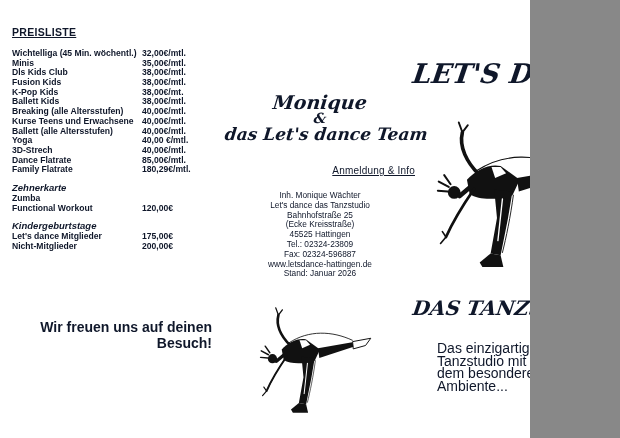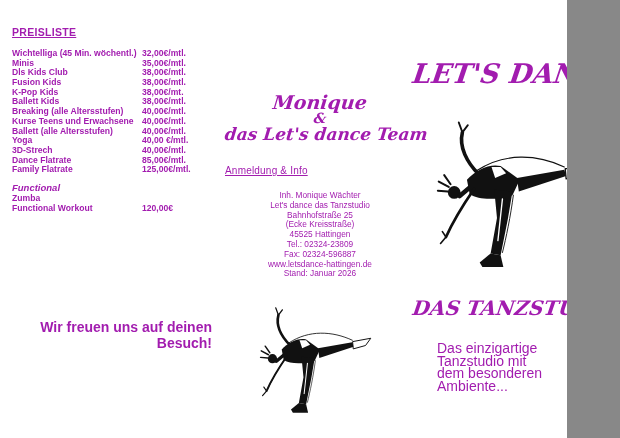--- a/index.html
+++ b/index.html
@@ -1,18 +1,18 @@
 <!DOCTYPE html>
 <html><head>
 <meta charset="utf-8">
 <style>
   html,body{margin:0;padding:0;background:#888;}
   #page{
     position:relative;width:530px;height:438px;background:#ffffff;
-    font-family:"Liberation Sans",sans-serif;color:#a21caf;overflow:hidden;padding-left:37px;
+    font-family:"Liberation Sans",sans-serif;color:#0f172a;overflow:hidden;
   }
   
   #left-panel{position:absolute;left:12px;top:26px;width:200px;}
   .pricelist-title{
     font-size:10.5px;font-weight:bold;text-decoration:underline;
     letter-spacing:.3px;margin:0 0 11px 0;
   }
   .price-row{position:relative;height:9.7px;line-height:9.7px;font-size:8.6px;font-weight:bold;white-space:nowrap;}
   .row-name{position:absolute;left:0;top:0;}
   .row-price{position:absolute;left:130px;top:0;}
@@ -29,21 +29,21 @@
   
   .script{
     font-family:"DejaVu Serif",serif;font-style:italic;font-weight:bold;
     transform:skewX(-6deg);
   }
   #script-block{position:absolute;left:225px;top:92px;width:190px;text-align:center;}
   #script-line1{font-size:19px;line-height:20px;}
   #script-line2{font-size:14px;line-height:12px;}
   #script-line3{font-size:17px;line-height:20px;white-space:nowrap;}
   #info-heading{
-    position:absolute;left:225px;top:165px;width:190px;text-align:left;
+    position:absolute;left:225px;top:165px;width:190px;text-align:right;
     font-size:10px;text-decoration:underline;letter-spacing:.2px;
   }
   #address-block{
     position:absolute;left:225px;top:191px;width:190px;text-align:center;
     font-size:8.3px;
   }
   #address-block div{height:9.8px;line-height:9.8px;white-space:nowrap;}
   
   #right-title{
     position:absolute;left:413px;top:58px;width:207px;text-align:center;
@@ -150,33 +150,44 @@
         <div class="price-row">
           <span class="row-name">3D-Strech</span>
           <span class="row-price">40,00€/mtl.</span>
         </div>
         <div class="price-row">
           <span class="row-name">Dance Flatrate</span>
           <span class="row-price">85,00€/mtl.</span>
         </div>
         <div class="price-row">
           <span class="row-name">Family Flatrate</span>
-          <span class="row-price">125,00€/mtl.</span>
+          <span class="row-price">180,29€/mtl.</span>
         </div>
       </div>
     <div>
         <div class="section">
-          <div class="section-heading">Functional</div>
+          <div class="section-heading">Zehnerkarte</div>
           <div class="price-row">
             <span class="row-name">Zumba</span>
             <span class="row-price"></span>
           </div>
           <div class="price-row">
             <span class="row-name">Functional Workout</span>
             <span class="row-price">120,00€</span>
+          </div>
+        </div>
+        <div class="section">
+          <div class="section-heading">Kindergeburtstage</div>
+          <div class="price-row">
+            <span class="row-name">Let's dance Mitglieder</span>
+            <span class="row-price">175,00€</span>
+          </div>
+          <div class="price-row">
+            <span class="row-name">Nicht-Mitglieder</span>
+            <span class="row-price">200,00€</span>
           </div>
         </div>
       </div>
   </div>
   <div id="left-footer">Wir freuen uns auf deinen Besuch!</div>
 
   <div id="script-block">
     <div class="script" id="script-line1">Monique</div>
     <div class="script" id="script-line2">&amp;</div>
     <div class="script" id="script-line3">das Let's dance Team</div>

